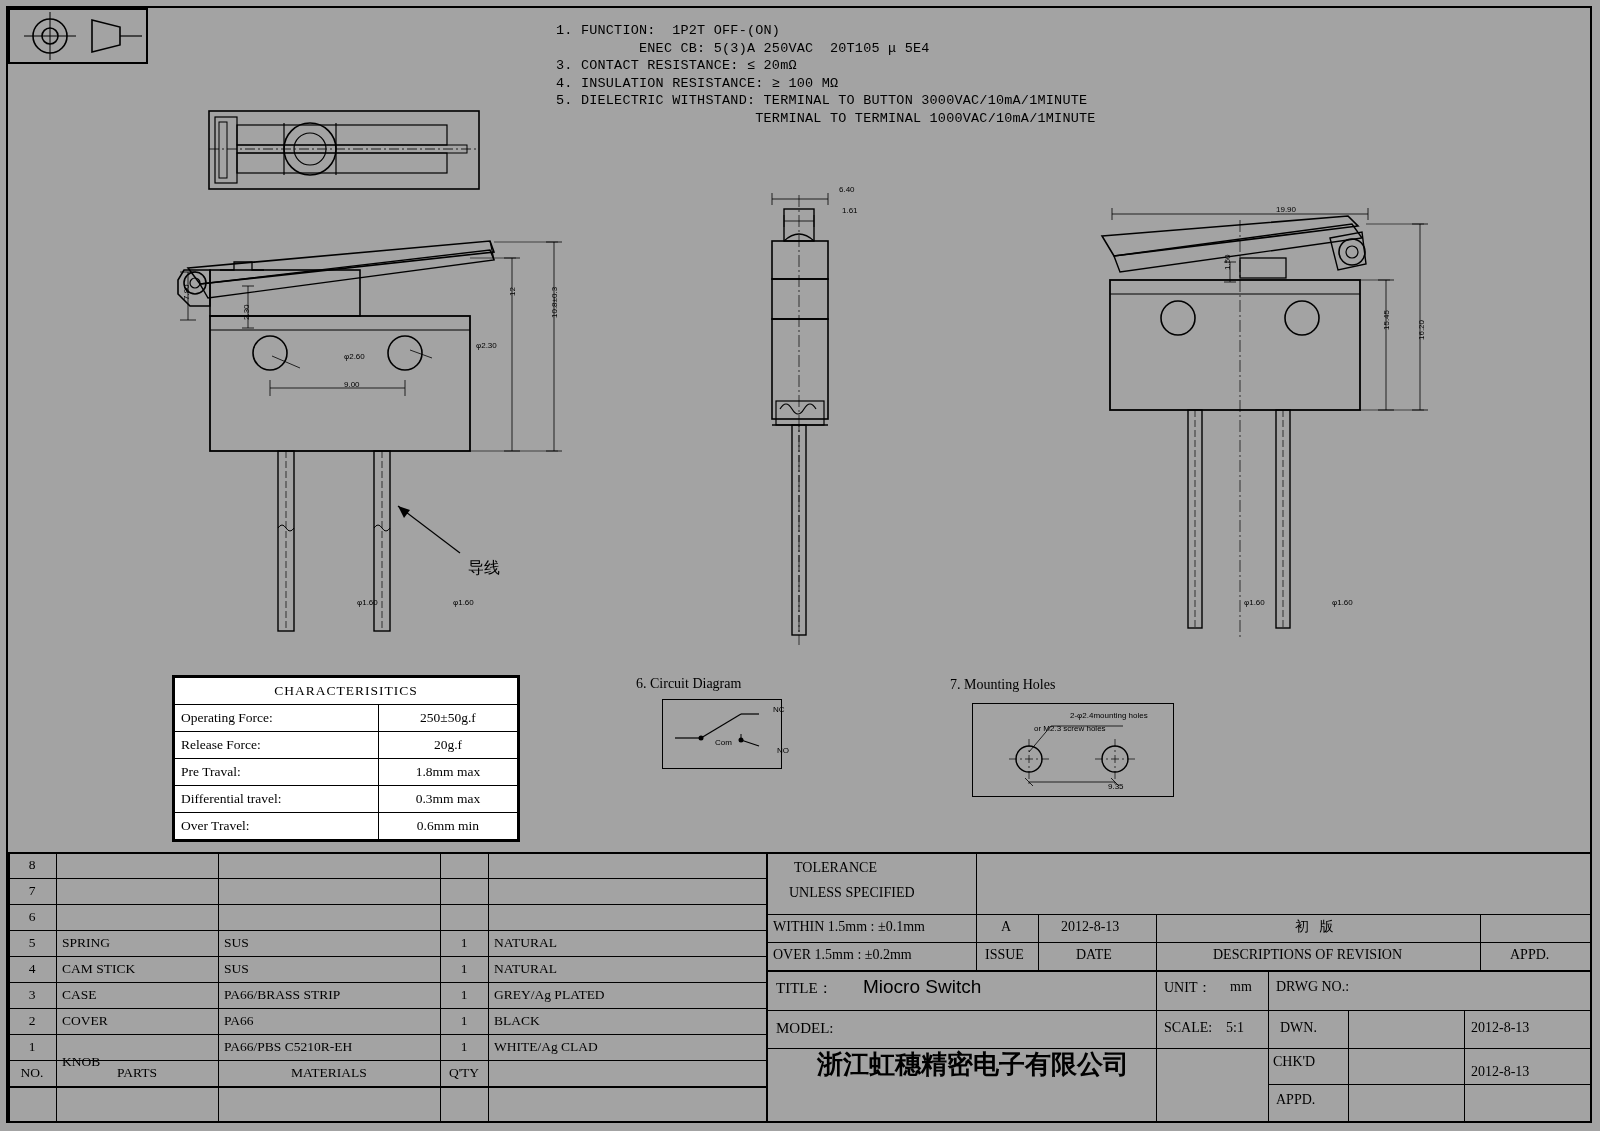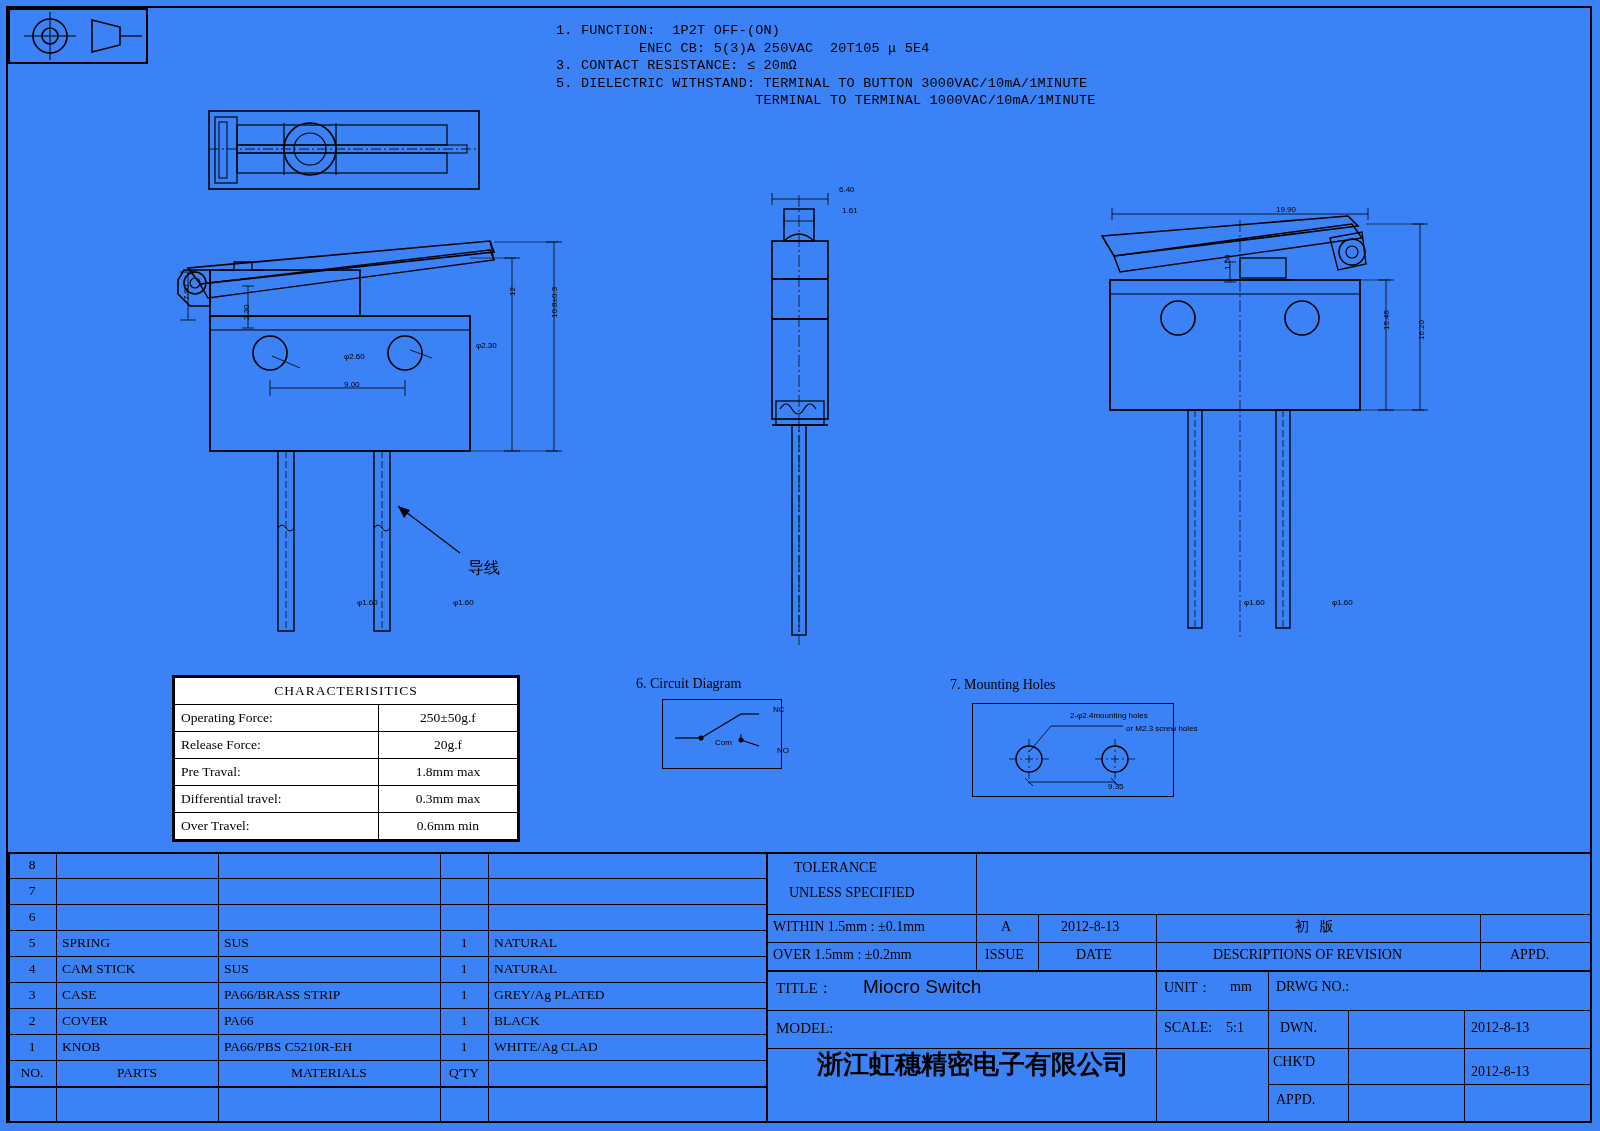--- a/index.html
+++ b/index.html
@@ -1,17 +1,17 @@
 <!DOCTYPE html>
 <html><head>
 <meta charset="utf-8">
 <style>
   html,body{margin:0;padding:0;background:#fff;}
   body{font-family:"Liberation Serif", serif;}
-  #sheet{position:relative;width:1600px;height:1131px;background:#3b82f6;overflow:hidden;}
+  #sheet{position:relative;width:1600px;height:1131px;background:#a3a3a3;overflow:hidden;}
   .border-outer{position:absolute;left:6px;top:6px;width:1586px;height:1117px;border:2px solid #000;box-sizing:border-box;}
   .abs{position:absolute;}
   .mono{font-family:"Liberation Mono", monospace;}
   .txt{font-family:"Liberation Serif", serif;}
 
   
   .proj-box{left:8px;top:8px;width:140px;height:56px;border:2px solid #000;box-sizing:border-box;}
 
   
   .specs{left:556px;top:22px;width:600px;font-size:13.5px;line-height:17.5px;letter-spacing:.2px;}
@@ -65,20 +65,21 @@
       <line x1="40" y1="2" x2="40" y2="50" stroke="#000" stroke-width="1"></line>
       <polygon points="82,10 110,17 110,35 82,42" fill="none" stroke="#000" stroke-width="1.6"></polygon>
       <line x1="110" y1="26" x2="132" y2="26" stroke="#000" stroke-width="1.2"></line>
     </svg>
   </div>
 
   <div class="abs specs mono">
     <div>1. FUNCTION:  1P2T OFF-(ON)</div>
     <div>          ENEC CB: 5(3)A 250VAC  20T105 μ 5E4</div>
     <div>3. CONTACT RESISTANCE: ≤ 20mΩ</div>
+    <div>4. INSULATION RESISTANCE: ≥ 100 MΩ</div>
     <div>5. DIELECTRIC WITHSTAND: TERMINAL TO BUTTON 3000VAC/10mA/1MINUTE</div>
     <div>                        TERMINAL TO TERMINAL 1000VAC/10mA/1MINUTE</div>
   </div>
 
   <svg class="abs" style="left:195px;top:105px;" width="300" height="95">
     <rect x="14" y="6" width="270" height="78" fill="none" stroke="#000" stroke-width="1.6"></rect>
     <rect x="20" y="12" width="22" height="66" fill="none" stroke="#000" stroke-width="1.2"></rect>
     <rect x="24" y="17" width="8" height="56" fill="none" stroke="#000" stroke-width="1"></rect>
     <rect x="42" y="20" width="210" height="20" fill="none" stroke="#000" stroke-width="1.2"></rect>
     <rect x="42" y="48" width="210" height="20" fill="none" stroke="#000" stroke-width="1.2"></rect>
@@ -292,21 +293,21 @@
       <line x1="56" y1="35" x2="56" y2="82" stroke="#000" stroke-width="0.7" stroke-dasharray="8,3,2,3"></line>
       <line x1="142" y1="35" x2="142" y2="82" stroke="#000" stroke-width="0.7" stroke-dasharray="8,3,2,3"></line>
       <line x1="56" y1="78" x2="142" y2="78" stroke="#000" stroke-width="0.8"></line>
       <line x1="52" y1="74" x2="60" y2="82" stroke="#000" stroke-width="0.8"></line>
       <line x1="138" y1="74" x2="146" y2="82" stroke="#000" stroke-width="0.8"></line>
       <line x1="56" y1="48" x2="78" y2="22" stroke="#000" stroke-width="0.8"></line>
       <line x1="78" y1="22" x2="150" y2="22" stroke="#000" stroke-width="0.8"></line>
     </svg>
   </div>
   <div class="abs dim" style="left:1026px;top:711px;">2-φ2.4mounting holes</div>
-  <div class="abs dim" style="left:1082px;top:724px;">or M2.3 screw holes</div>
+  <div class="abs dim" style="left:990px;top:724px;">or M2.3 screw holes</div>
   <div class="abs dim" style="left:1064px;top:782px;">9.35</div>
 
   <div class="abs tb">
 
     <div class="abs hl2" style="left:0;top:0;width:1584px;"></div>
     <div class="abs hl2" style="left:0;top:269px;width:1584px;"></div>
     <div class="abs vl2" style="left:0;top:0;height:271px;"></div>
     <div class="abs vl2" style="left:1582px;top:0;height:271px;"></div>
 
     <div class="abs hl" style="left:0;top:26px;width:760px;"></div>
@@ -433,21 +434,21 @@
     <div class="abs" style="left:432px;top:156px;width:48px;height:26px;">
         <div class="bomcell center">1</div>
       </div>
     <div class="abs" style="left:480px;top:156px;width:278px;height:26px;">
         <div class="bomcell">BLACK</div>
       </div>
 
     <div class="abs" style="left:0;top:182px;width:48px;height:26px;">
         <div class="bomcell center">1</div>
       </div>
-    <div class="abs" style="left:48px;top:182px;width:162px;height:26px;">
+    <div class="abs" style="left:48px;top:197px;width:162px;height:26px;">
         <div class="bomcell">KNOB</div>
       </div>
     <div class="abs" style="left:210px;top:182px;width:222px;height:26px;">
         <div class="bomcell">PA66/PBS C5210R-EH</div>
       </div>
     <div class="abs" style="left:432px;top:182px;width:48px;height:26px;">
         <div class="bomcell center">1</div>
       </div>
     <div class="abs" style="left:480px;top:182px;width:278px;height:26px;">
         <div class="bomcell">WHITE/Ag CLAD</div>

